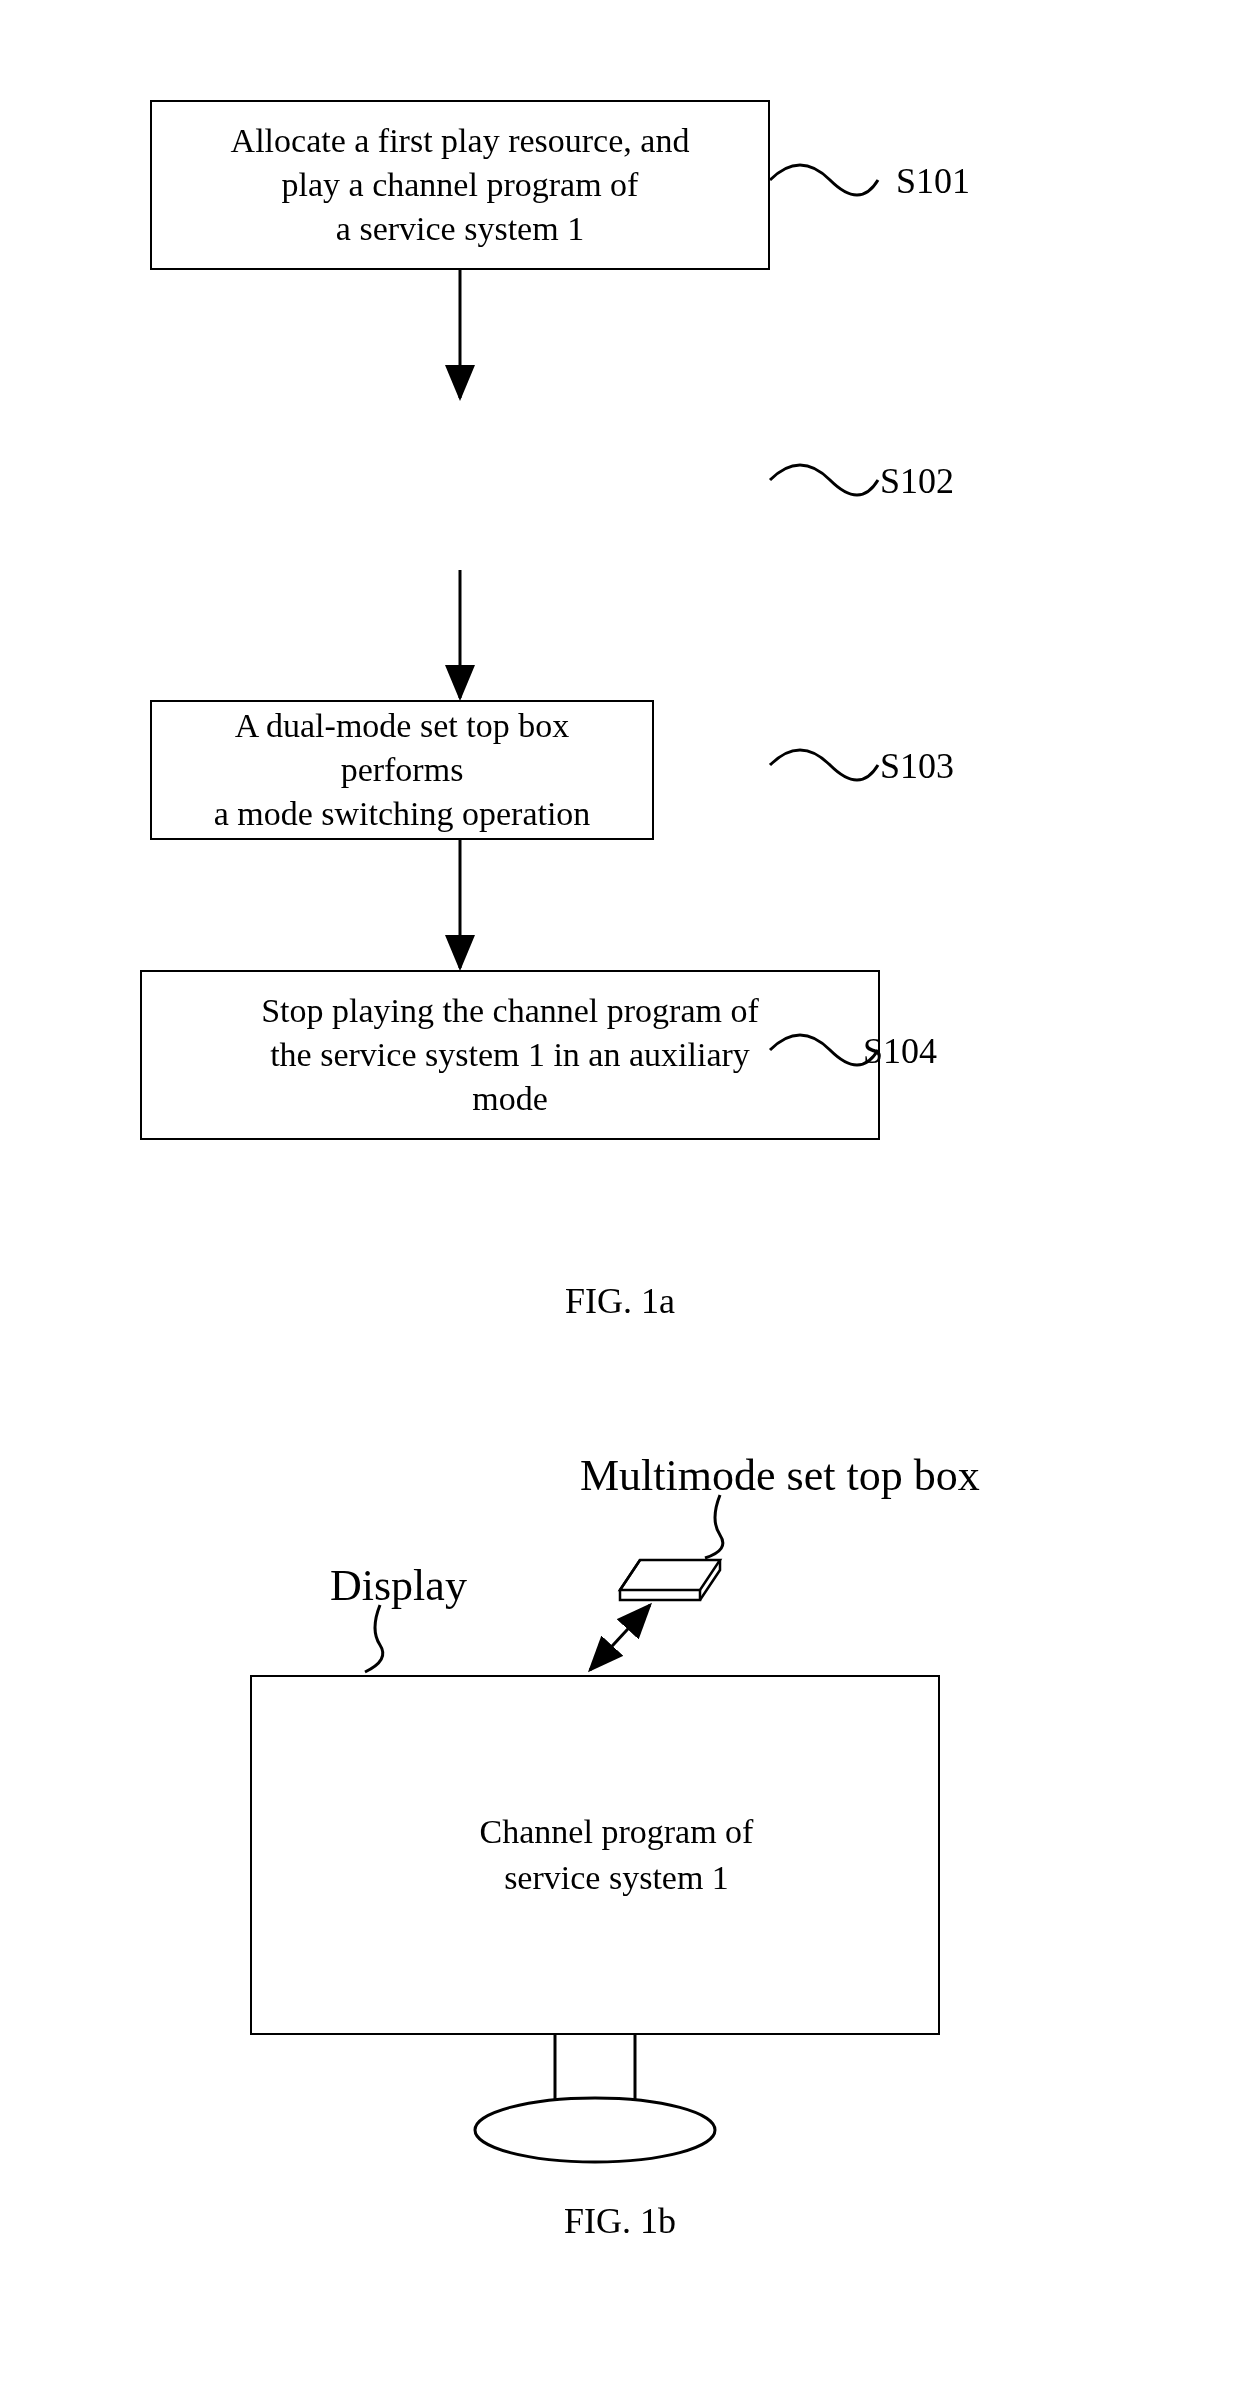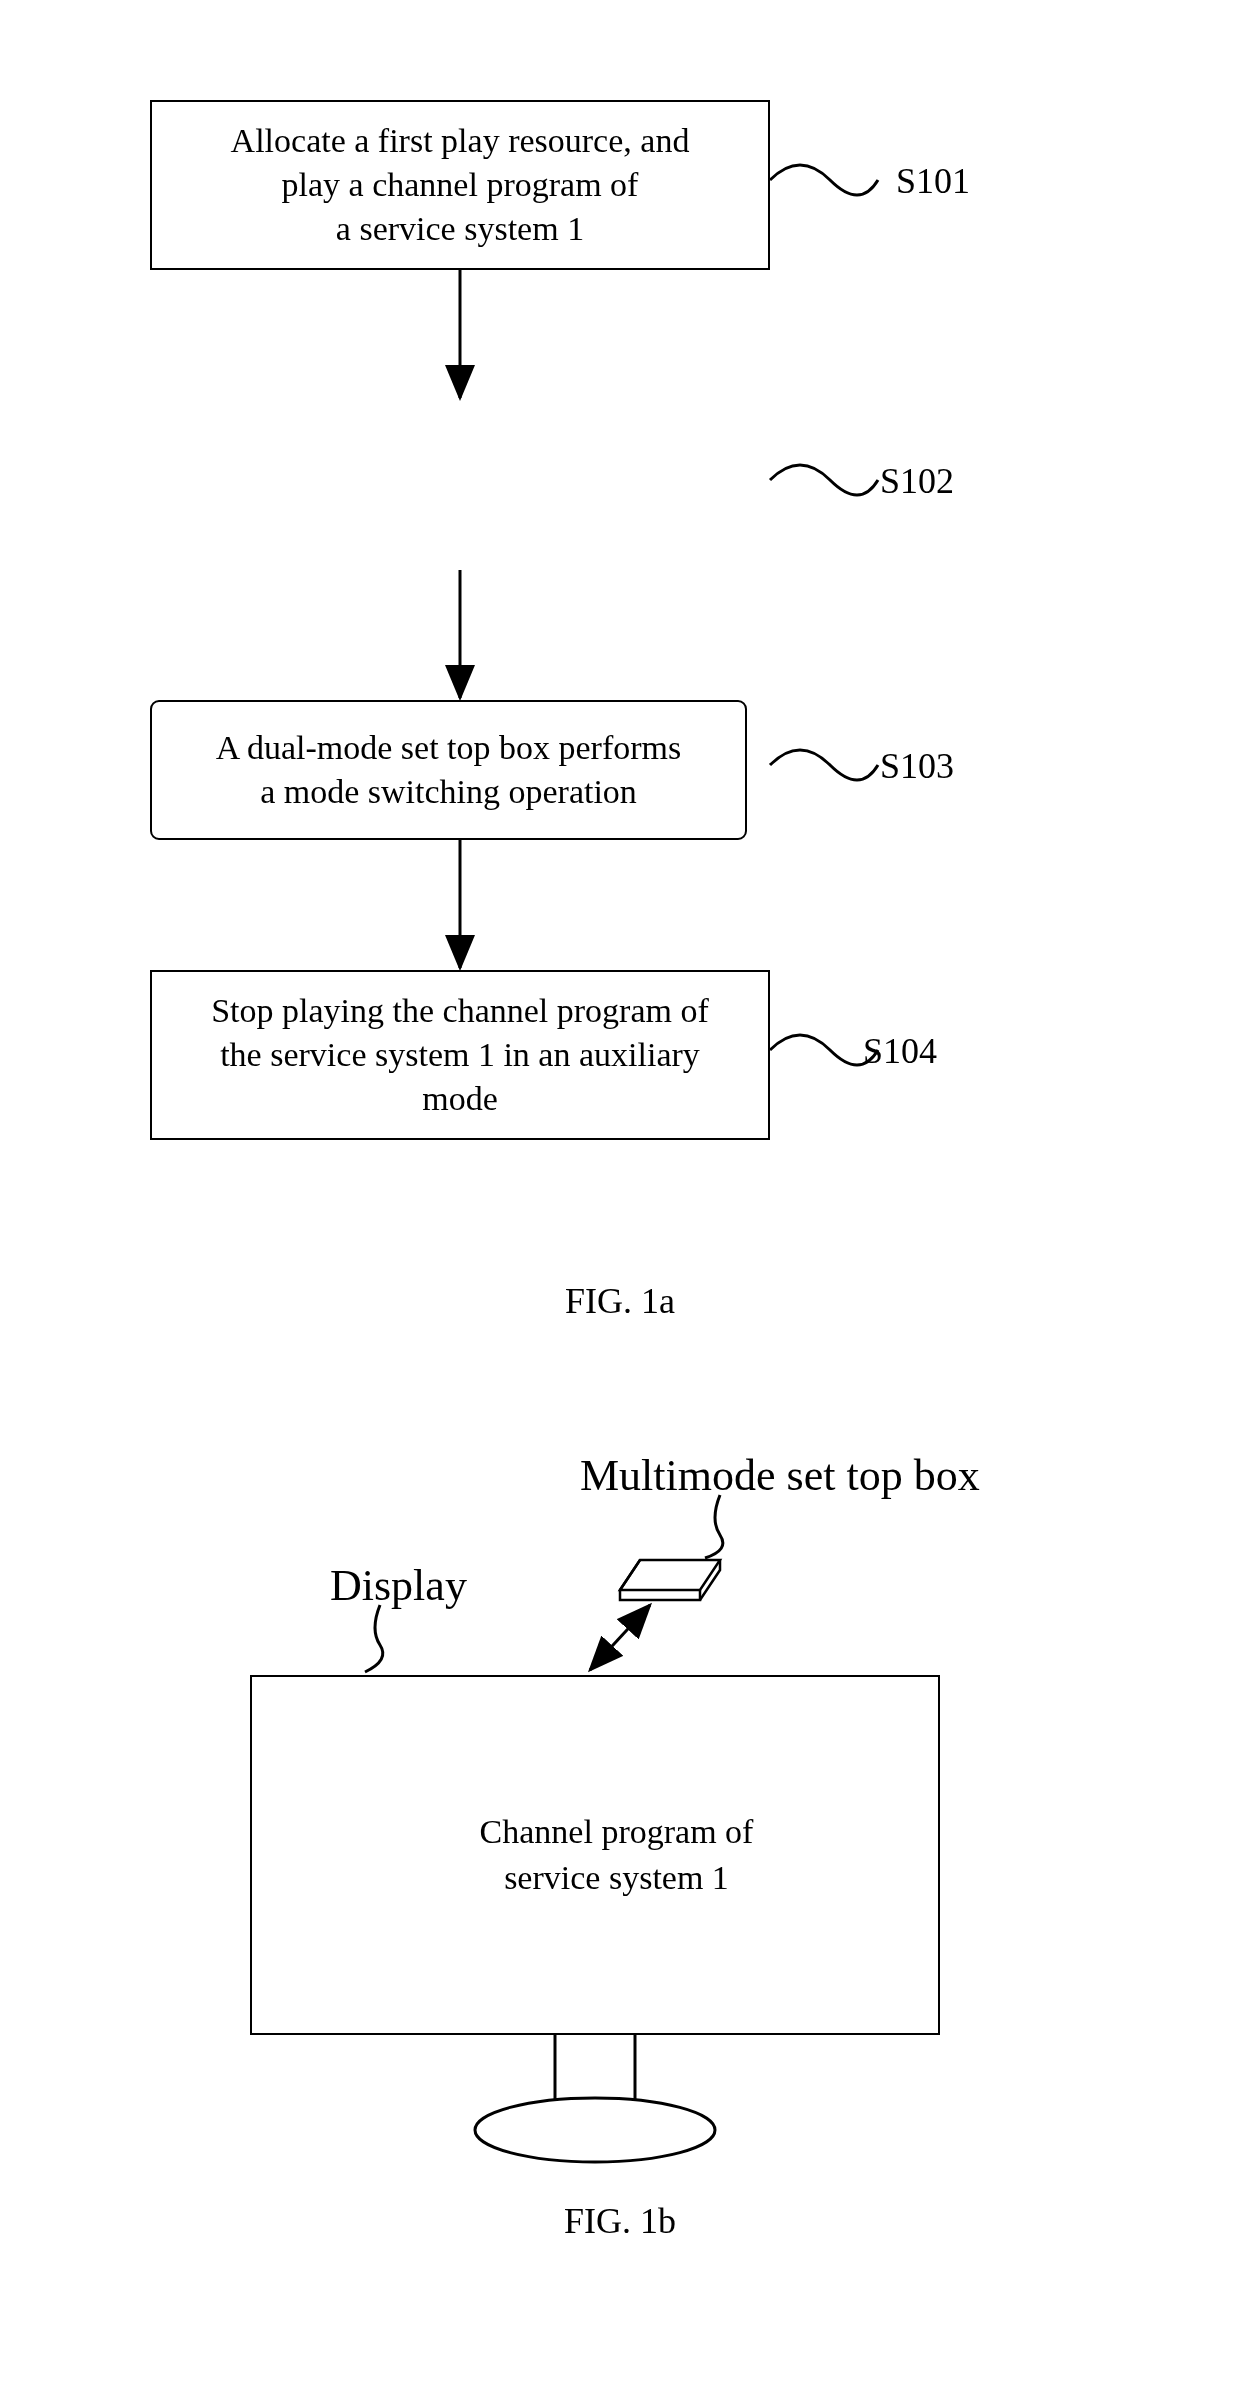--- a/index.html
+++ b/index.html
@@ -67,26 +67,26 @@
 
 <div class="canvas">
 
   <div class="flow-box" style="left:150px; top:100px; width:620px; height:170px;">
     <span>Allocate a first play resource, and<br>play a channel program of<br>a service system 1</span>
   </div>
   <div class="step-label" style="left:880px; top:160px;margin-left:16px;">S101</div>
 
   <div class="step-label" style="left:880px; top:460px;">S102</div>
 
-  <div class="flow-box" style="left:150px; top:700px; width:597px; height:140px;border-radius:9px;">
+  <div class="flow-box" style="left:150px; top:700px; width:504px; height:140px;">
     <span>A dual-mode set top box performs<br>a mode switching operation</span>
   </div>
   <div class="step-label" style="left:880px; top:745px;">S103</div>
 
-  <div class="flow-box" style="left:150px; top:970px; width:620px; height:170px;">
+  <div class="flow-box" style="left:140px; top:970px; width:740px; height:170px;">
     <span>Stop playing the channel program of<br>the service system 1 in an auxiliary<br>mode</span>
   </div>
   <div class="step-label" style="left:828px; top:1030px;margin-left:35px;">S104</div>
 
   <div class="fig-caption" style="top:1280px;">FIG. 1a</div>
 
   <div class="small-label" style="left:580px; top:1450px;">Multimode set top box</div>
   <div class="small-label" style="left:330px; top:1560px;">Display</div>
 
   <div class="display-box" style="left:250px; top:1675px; width:690px; height:360px;">

